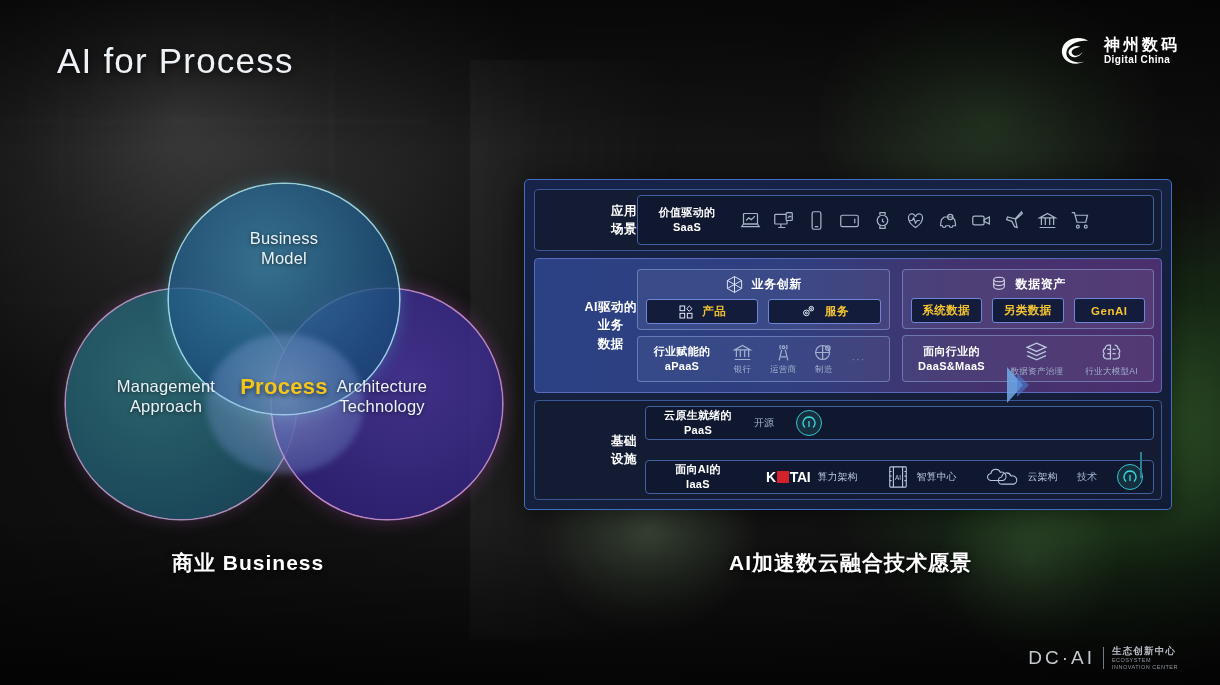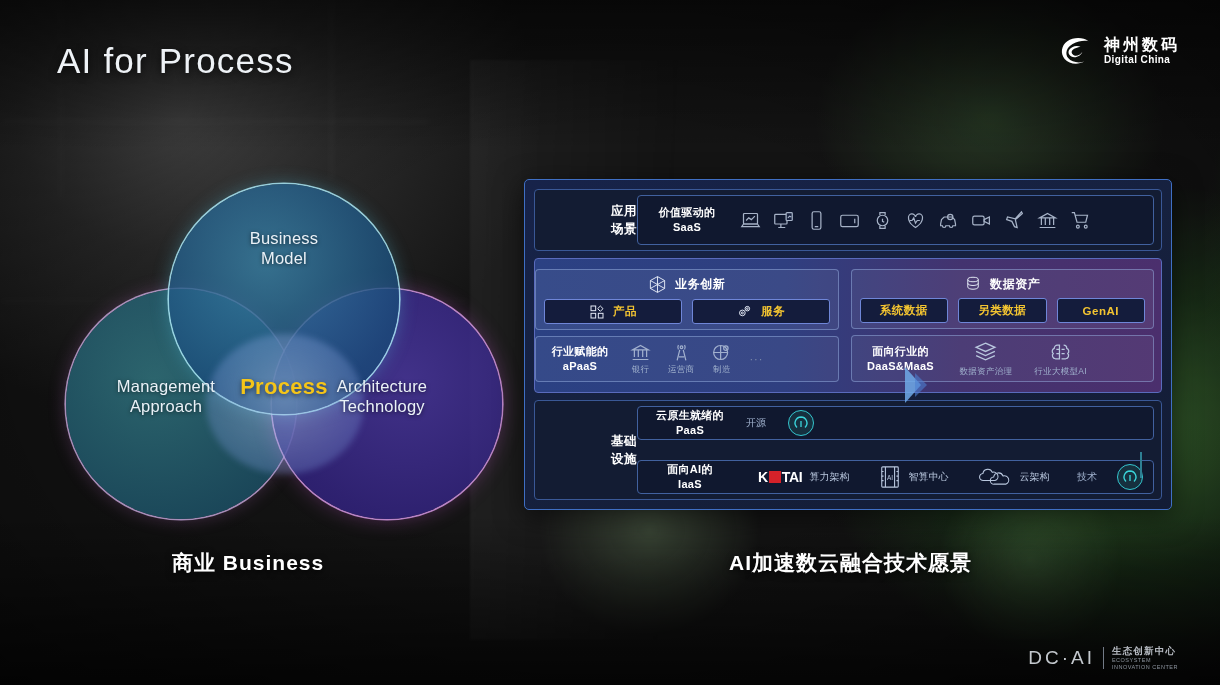--- a/index.html
+++ b/index.html
@@ -309,20 +309,27 @@
               <path d="M2 3h3l3 11h10l2-8H6"></path>
               <circle cx="9" cy="19" r="1.6"></circle>
               <circle cx="18" cy="19" r="1.6"></circle>
             </svg>
         </div>
       </div>
     </div>
   </div>
 
   <div class="layer layer-b">
+    <div class="layer-label">
+      <div>
+        <div>AI驱动的</div>
+        <div>业务</div>
+        <div>数据</div>
+      </div>
+    </div>
     <div class="layer-body" style="flex-direction:row; position:relative;">
 
       <div class="half">
         <div class="sect">
           <div class="sect-hd">
             <svg style="width:19px;height:19px" viewBox="0 0 24 24" fill="none" stroke="#e3e9f5" stroke-width="1.2">
                 <path d="M12 2l9 5v10l-9 5-9-5V7z"></path>
                 <path d="M12 2v20M3 7l9 5 9-5M3 17l9-5 9 5"></path>
               </svg>
             <span class="t">业务创新</span>
@@ -435,21 +442,21 @@
     </div>
   </div>
 
   <div class="layer layer-c">
     <div class="layer-label">
       <div>
         <div>基础</div>
         <div>设施</div>
       </div>
     </div>
-    <div class="layer-body" style="position:relative; gap:20px;">
+    <div class="layer-body" style="position:relative; gap:20px;margin-left:8px;">
       <div class="badge-link"></div>
 
       <div class="box box-full" style="padding:0 10px 0 12px; gap:16px;">
         <div class="tag" style="width:80px;">
           <div>云原生就绪的</div>
           <div>PaaS</div>
         </div>
         <span style="font-size:10px;color:#9fb0cc;margin-right:6px;">开源</span>
         <div class="badge">
           <svg style="width:16px;height:16px" viewBox="0 0 24 24" fill="none" stroke="#3ad3da" stroke-width="2">

